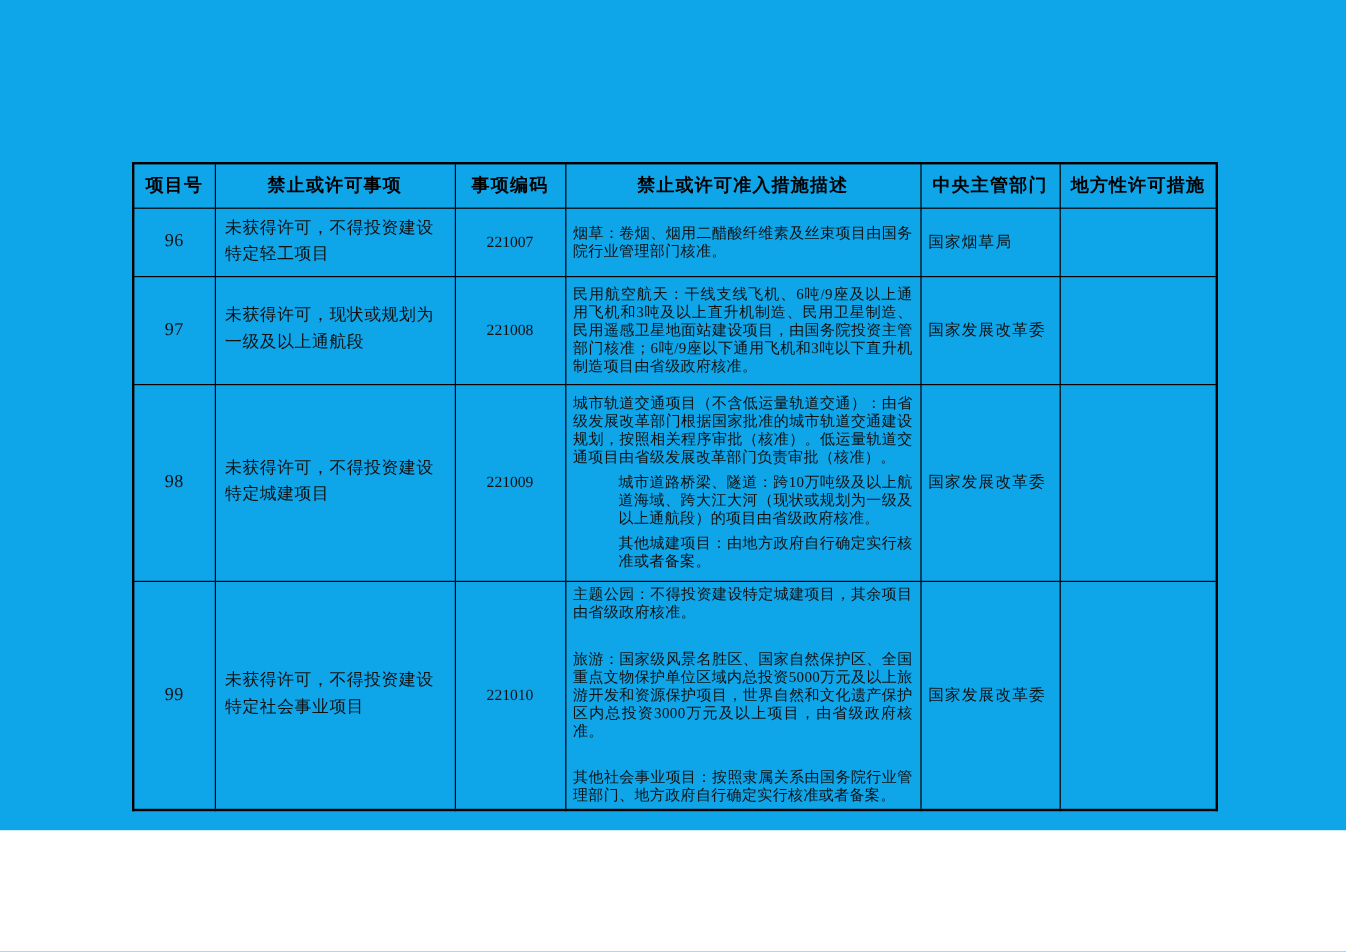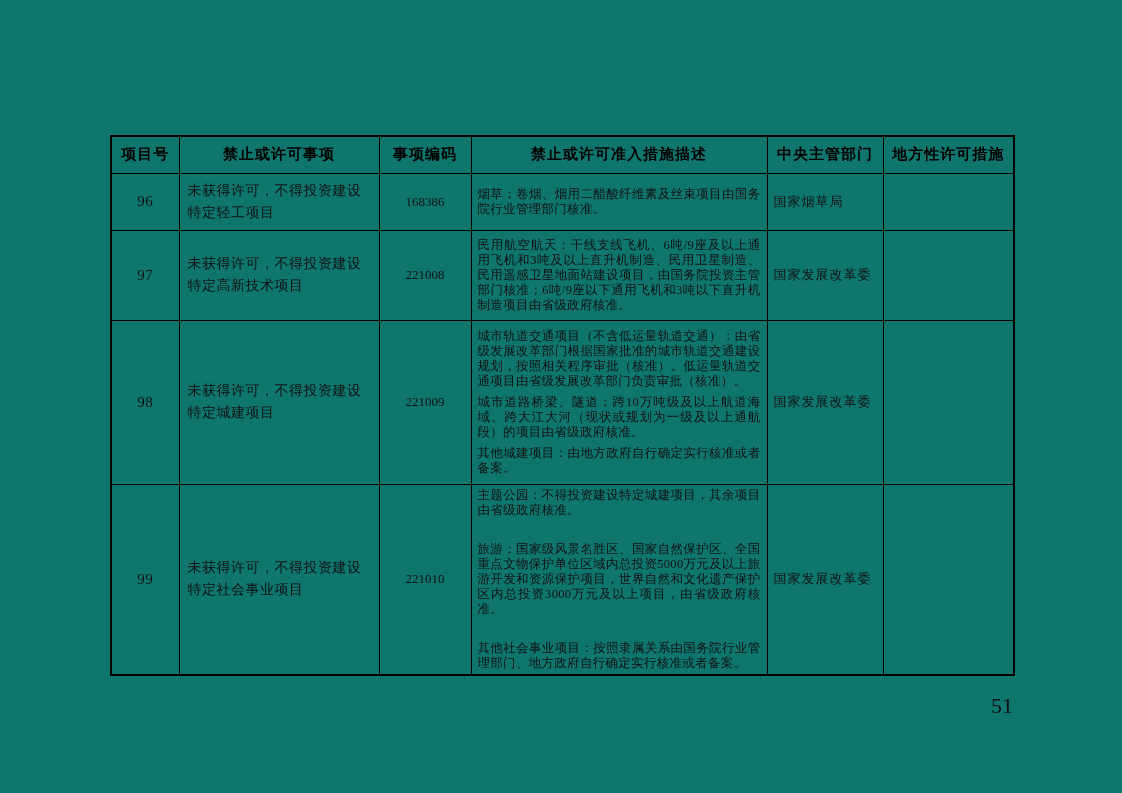--- a/index.html
+++ b/index.html
@@ -5,22 +5,22 @@
   html, body {
     margin: 0;
     padding: 0;
     background: #ffffff;
     font-family: "Liberation Serif", "DejaVu Serif", serif;
     color: #111111;
   }
   .sheet {
     position: relative;
     width: 1122px;
-    height: 793px;
-    background: #0f766e;
+    height: 692px;
+    background: #0ea5e9;
     overflow: hidden;
   }
   table.doc-table {
     position: absolute;
     left: 110px;
     top: 135px;
     width: 903px;
     border-collapse: collapse;
     table-layout: fixed;
     border: 2px solid #000000;
@@ -64,21 +64,21 @@
   }
   td.c-desc {
     font-size: 12.5px;
     padding: 3px 6px;
     line-height: 15px;
     text-align: justify;
     text-justify: inter-ideograph;
     letter-spacing: 0.3px;
   }
   td.c-desc p { margin: 0; }
-  td.c-desc.gap-sm p + p { margin-top: 6px; }
+  td.c-desc.gap-sm p + p { margin-top: 6px; margin-left: 38px; }
   td.c-desc.gap-lg p + p { margin-top: 24px; }
   td.c-dept {
     font-size: 13px;
     padding: 2px 6px;
     letter-spacing: 1px;
     text-align: left;
   }
   td.c-local {
     font-size: 13px;
     padding: 2px 6px;
@@ -113,30 +113,30 @@
         <th>事项编码</th>
         <th>禁止或许可准入措施描述</th>
         <th>中央主管部门</th>
         <th>地方性许可措施</th>
       </tr>
     </thead>
     <tbody>
       <tr class="row-96">
         <td class="c-id">96</td>
         <td class="c-item">未获得许可，不得投资建设特定轻工项目</td>
-        <td class="c-code">168386</td>
+        <td class="c-code">221007</td>
         <td class="c-desc">
           <p>烟草：卷烟、烟用二醋酸纤维素及丝束项目由国务院行业管理部门核准。</p>
         </td>
         <td class="c-dept">国家烟草局</td>
         <td class="c-local"></td>
       </tr>
       <tr class="row-97">
         <td class="c-id">97</td>
-        <td class="c-item">未获得许可，不得投资建设特定高新技术项目</td>
+        <td class="c-item">未获得许可，现状或规划为一级及以上通航段</td>
         <td class="c-code">221008</td>
         <td class="c-desc">
           <p>民用航空航天：干线支线飞机、6吨/9座及以上通用飞机和3吨及以上直升机制造、民用卫星制造、民用遥感卫星地面站建设项目，由国务院投资主管部门核准；6吨/9座以下通用飞机和3吨以下直升机制造项目由省级政府核准。</p>
         </td>
         <td class="c-dept">国家发展改革委</td>
         <td class="c-local"></td>
       </tr>
       <tr class="row-98">
         <td class="c-id">98</td>
         <td class="c-item">未获得许可，不得投资建设特定城建项目</td>

